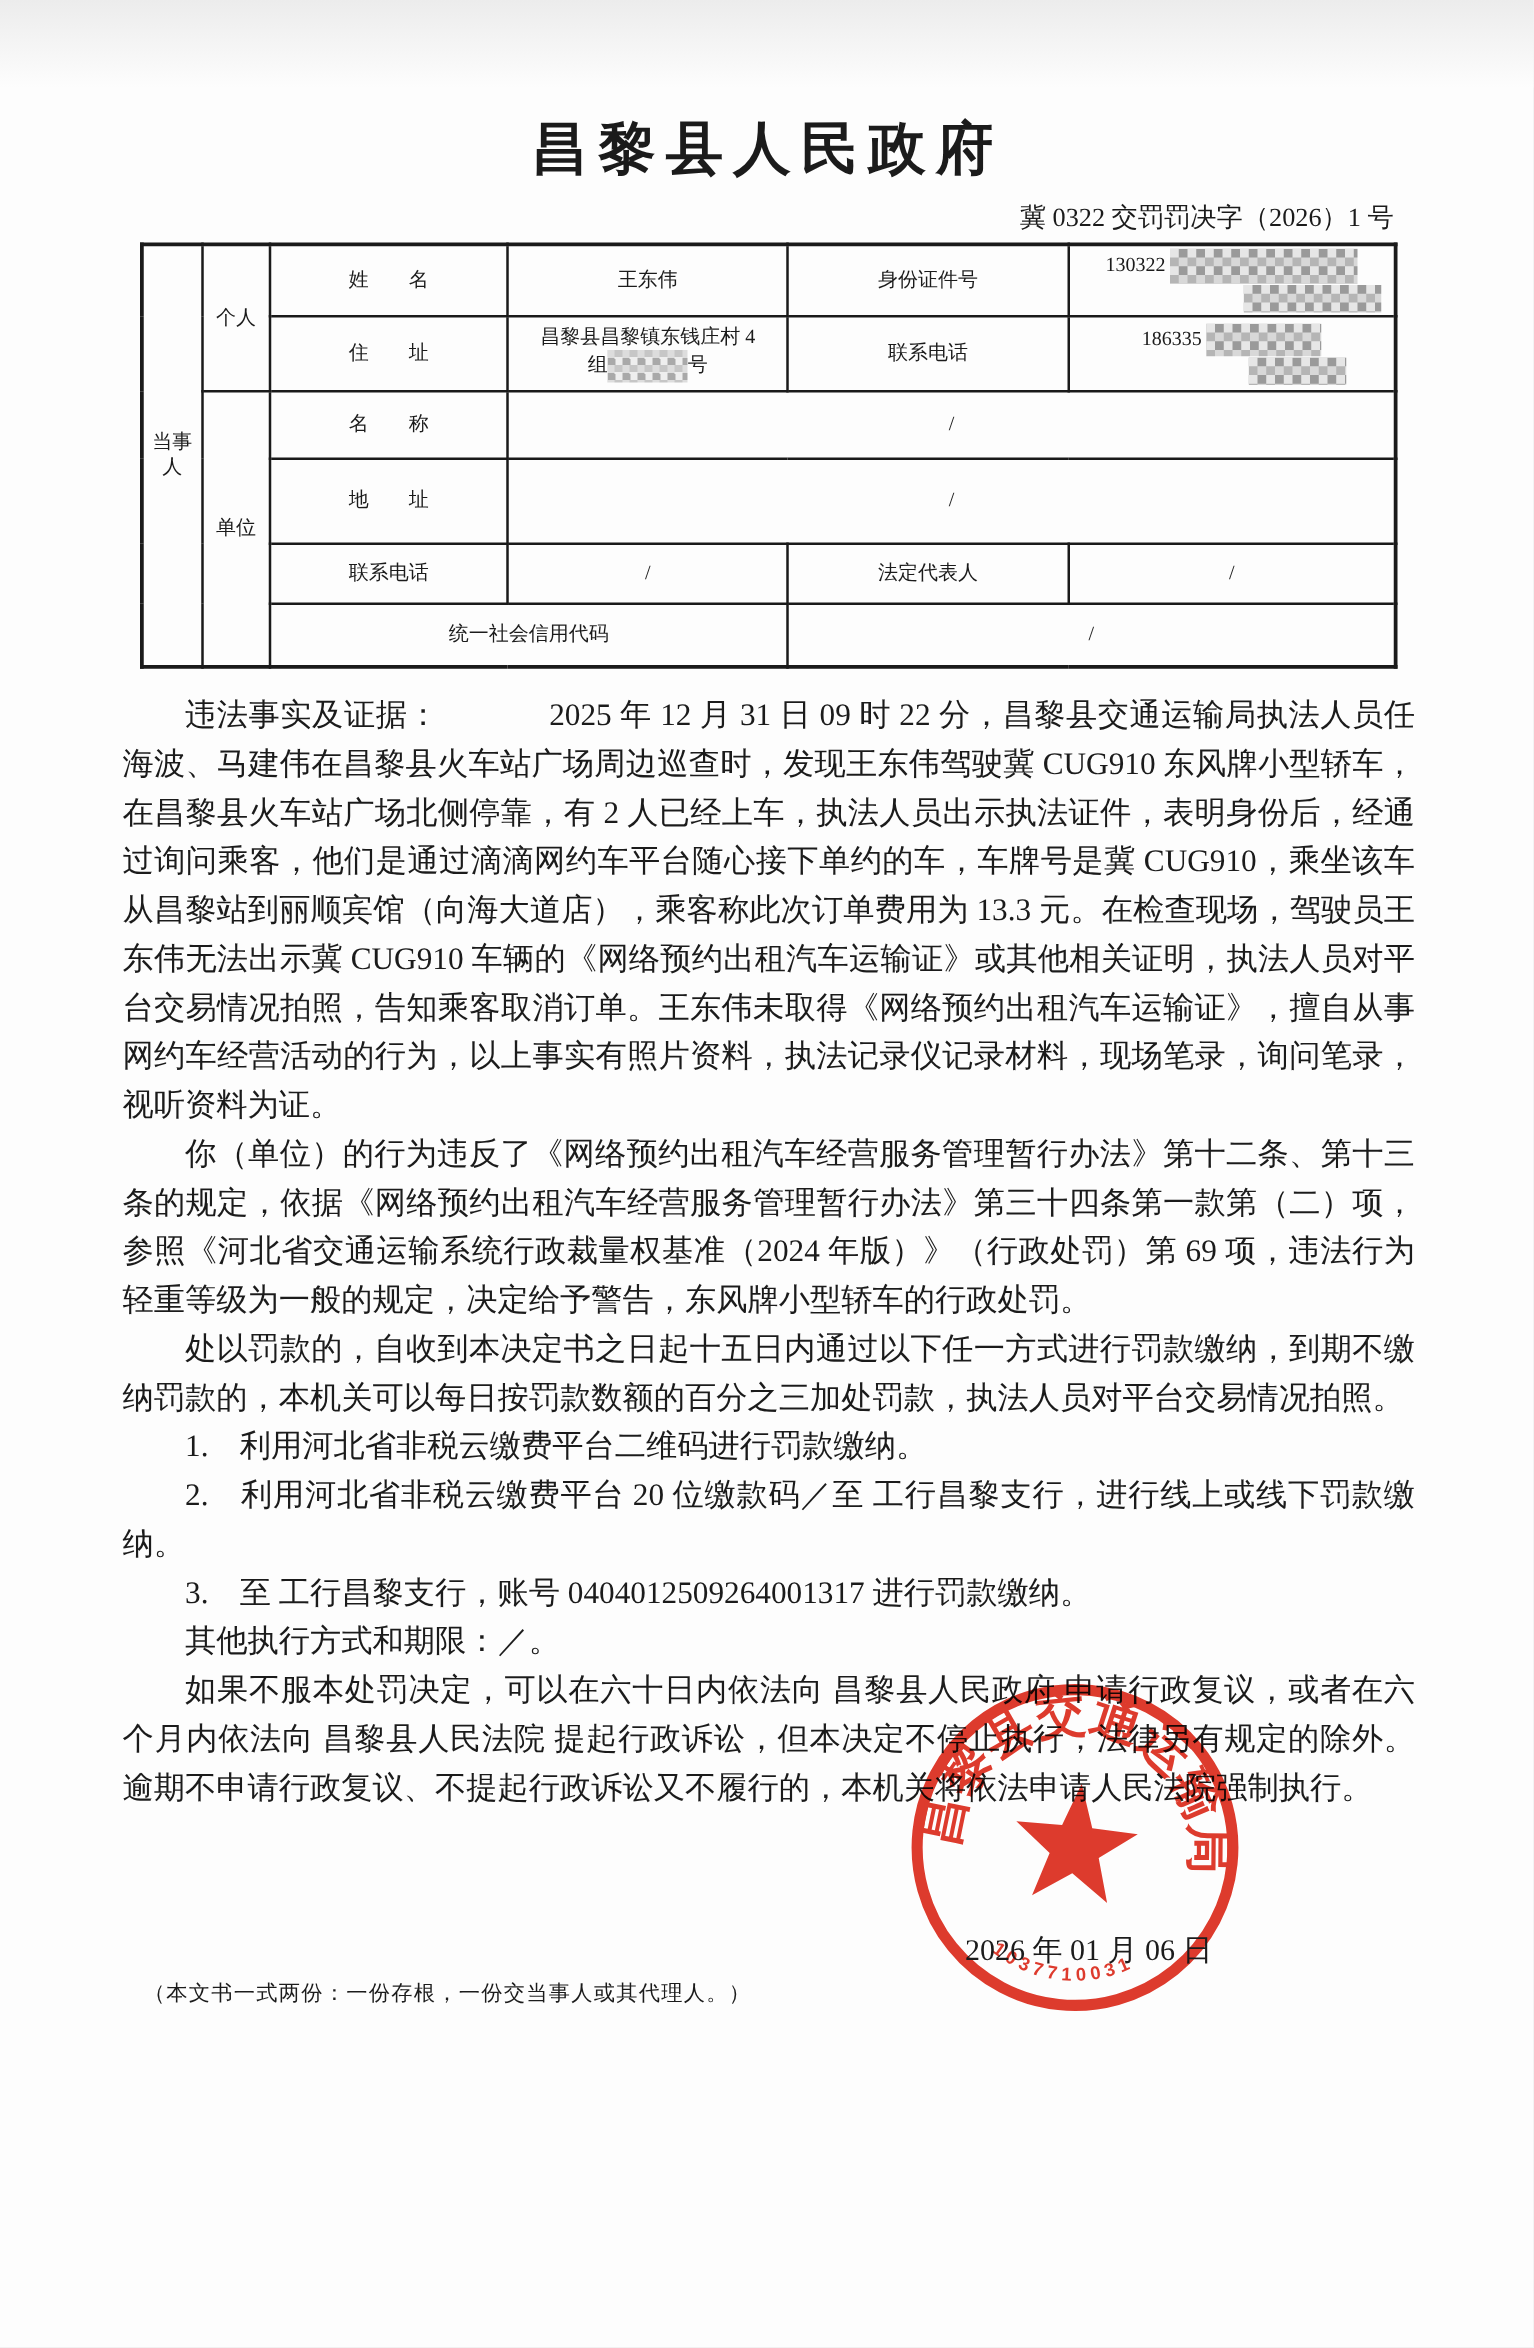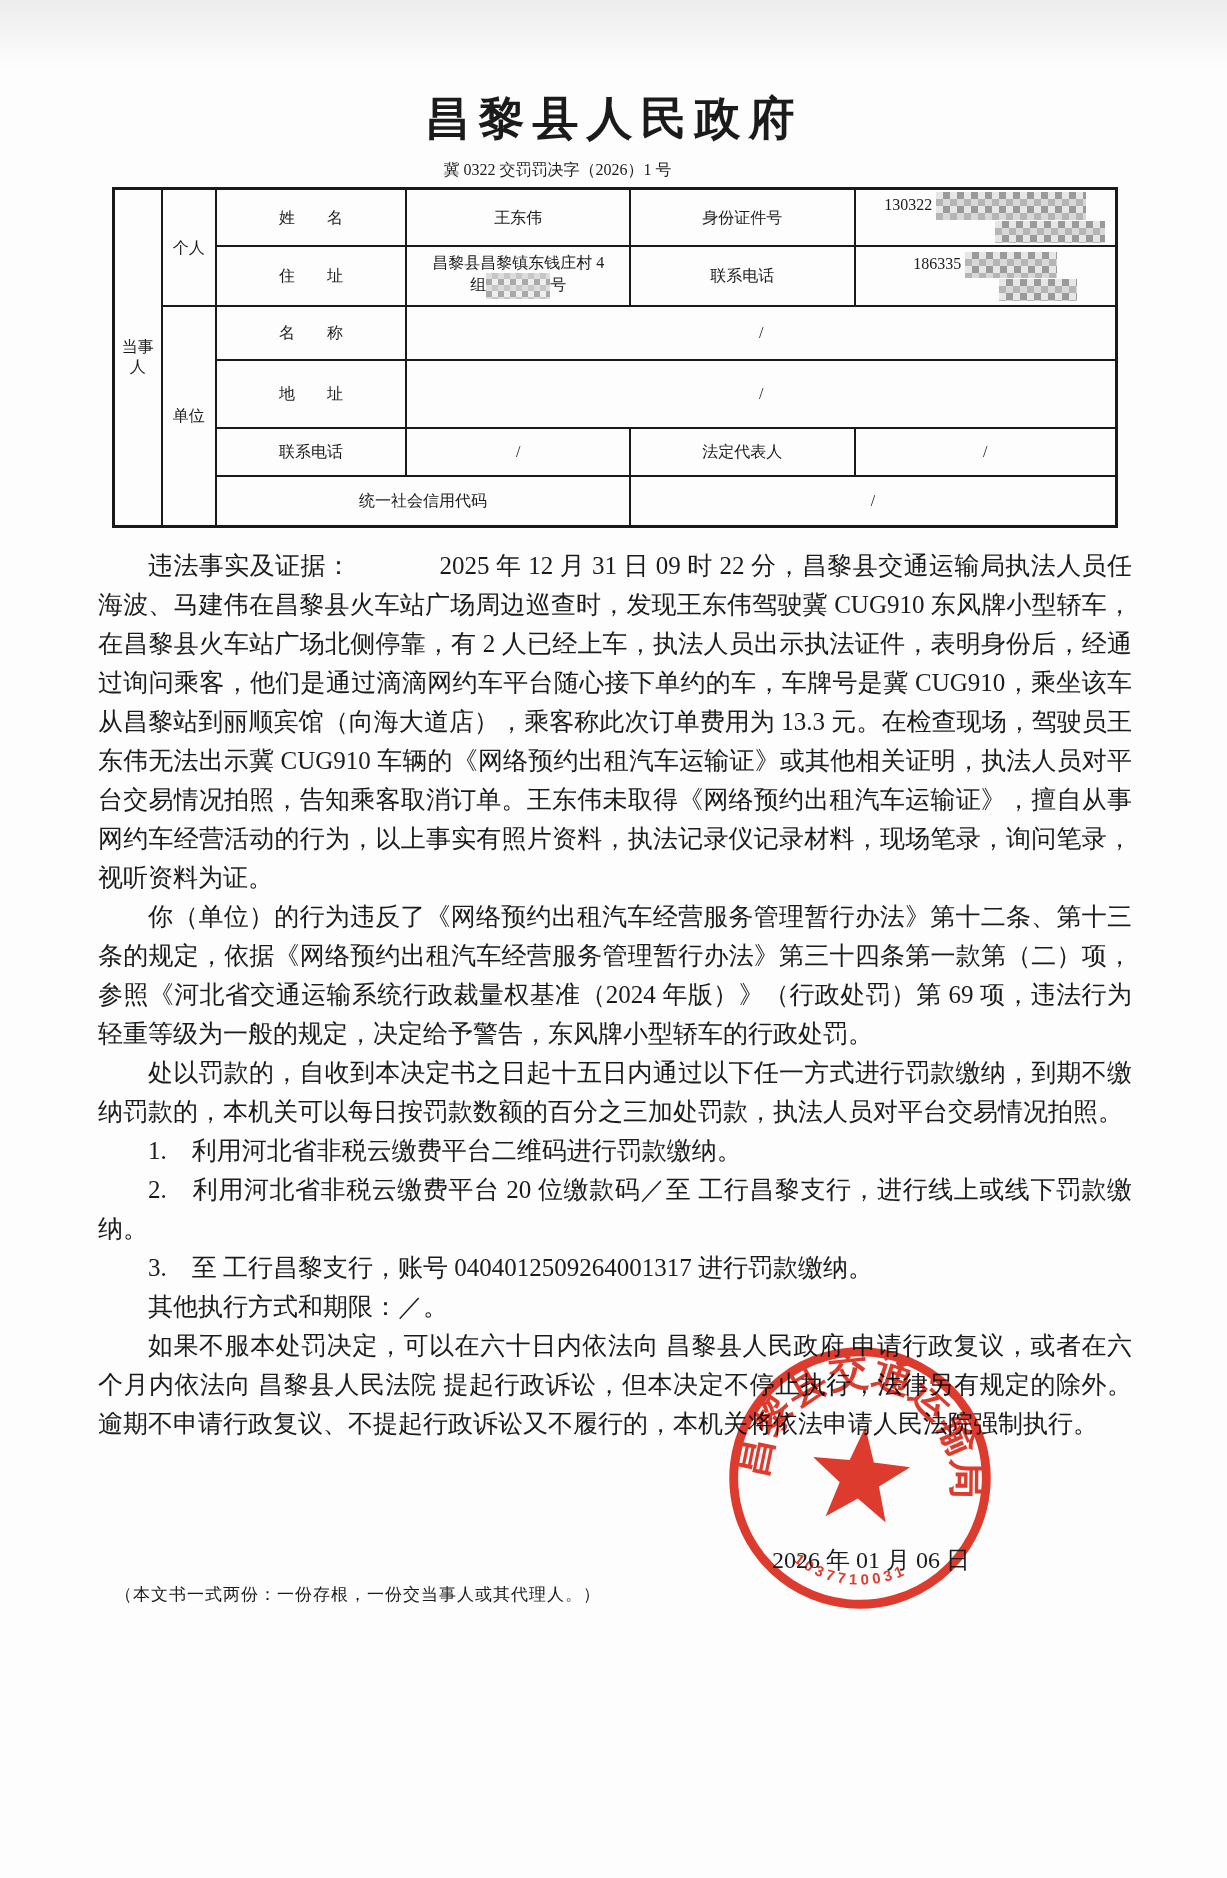--- a/index.html
+++ b/index.html
@@ -17,22 +17,22 @@
     background:linear-gradient(#ececec,#fdfdfd);
   }
   .title{
     position:relative;
     margin:0;padding-top:88px;
     text-align:center;
     font-size:46px;font-weight:700;letter-spacing:8px;
   }
   .docno{
     margin:10px 112px 6px 0;
-    text-align:center;
-    font-size:16px;
+    text-align:right;
+    font-size:21px;
   }
   table.party{
     border-collapse:collapse;
     margin-left:112px;
     width:1006px;
     table-layout:fixed;
     border:3px solid #1a1a1a;
   }
   table.party td{
     border:2px solid #1a1a1a;

